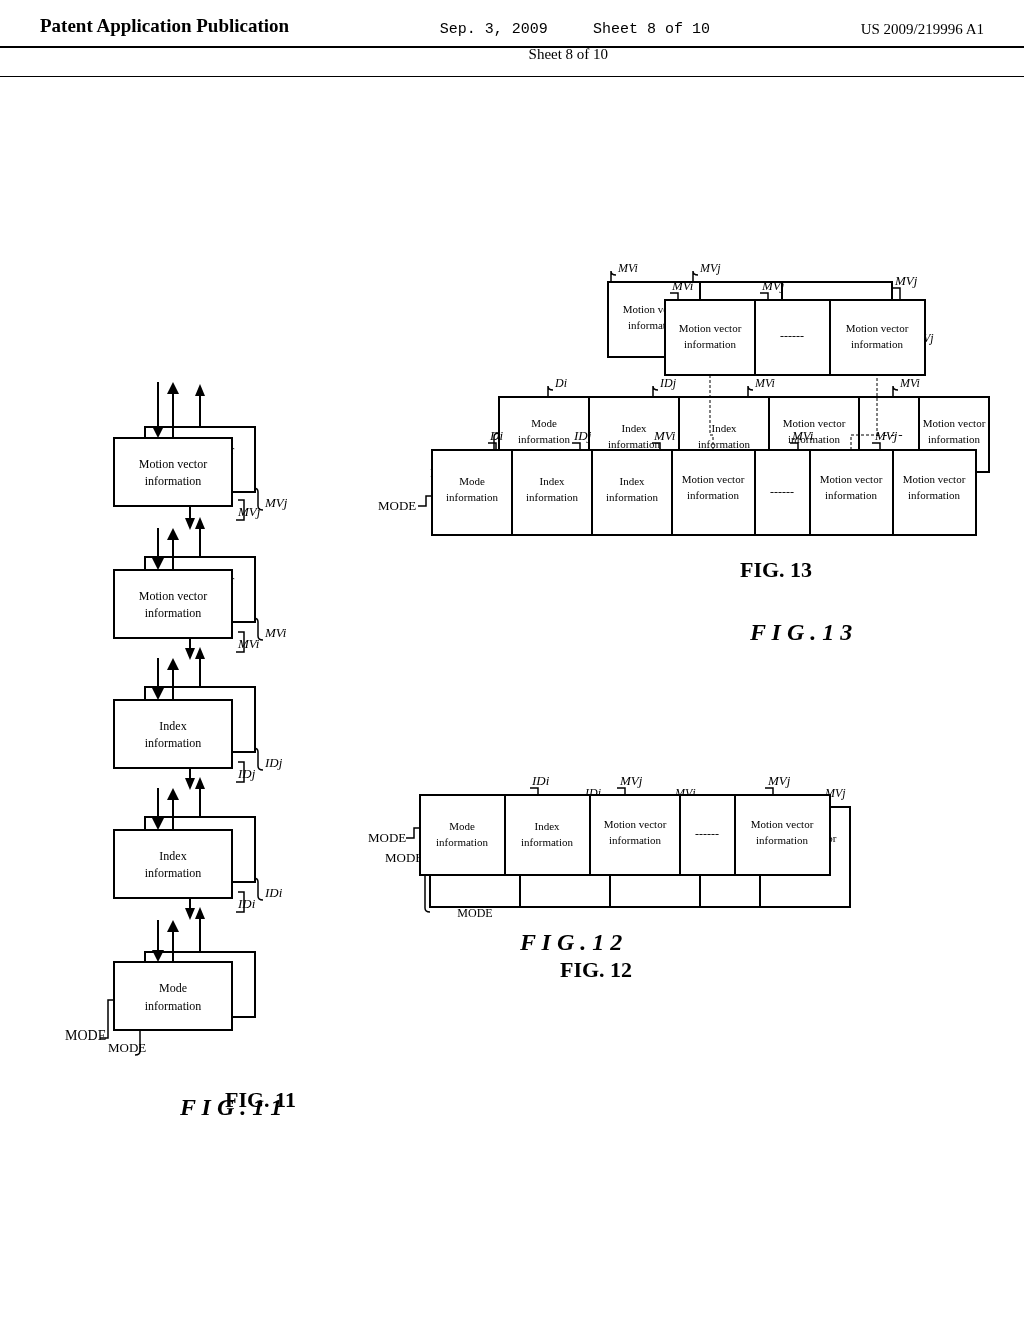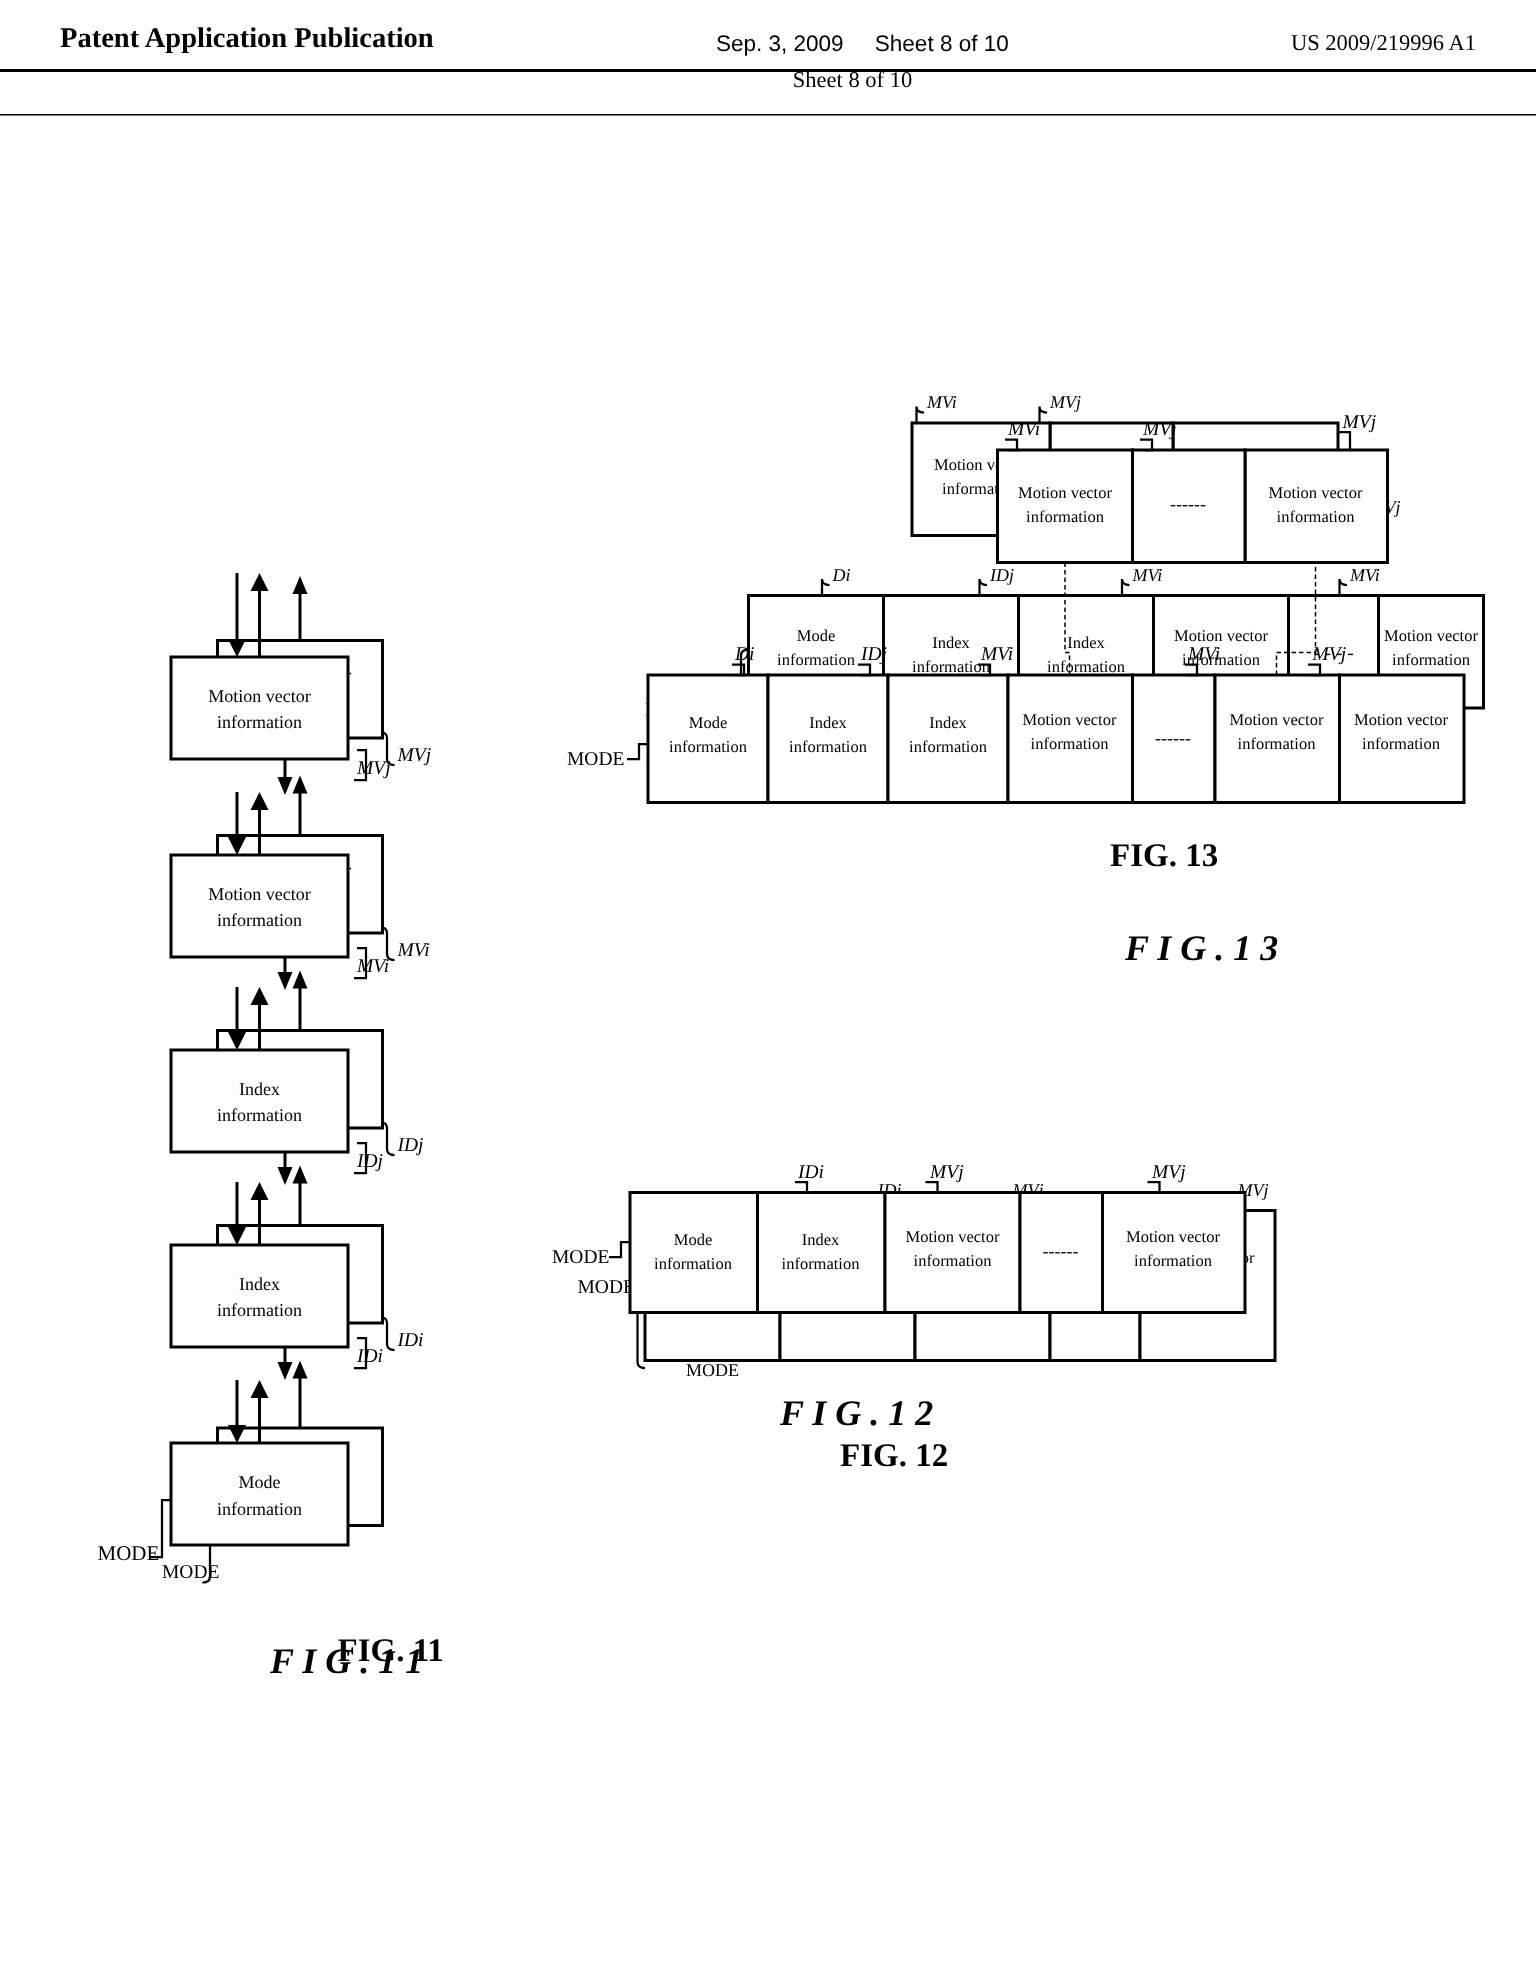--- a/index.html
+++ b/index.html
@@ -396,20 +396,20 @@
   <polyline points="713,370 713,355 710,355 710,295" stroke="#000" stroke-width="1" stroke-dasharray="3,2" fill="none"></polyline>
 
   <polyline points="851,370 851,355 877,355 877,295" stroke="#000" stroke-width="1" stroke-dasharray="3,2" fill="none"></polyline>
 
 </svg>
 </div>
 
 <div style="position:absolute; top:0; left:0; width:1024px; background:white; z-index:10;">
   <div style="display:flex; justify-content:space-between; align-items:flex-end; padding:14px 40px 8px 40px; border-bottom:2px solid #000;">
     <div style="font-family:'Times New Roman',serif; font-size:19px; font-weight:bold; line-height:1.25; max-width:350px;">Patent Application Publication</div>
-    <div style="font-family:Liberation Sans, sans-serif; font-size:15px; text-align:center;">
+    <div style="font-family:Liberation Mono, monospace; font-size:15px; text-align:center;">
       <span>Sep. 3, 2009</span>
       &nbsp;&nbsp;&nbsp;
       <span>Sheet 8 of 10</span>
     </div>
     <div style="font-family:'Times New Roman',serif; font-size:15px; text-align:right;">US 2009/219996 A1</div>
   </div>
 </div>
 
 </body></html>

